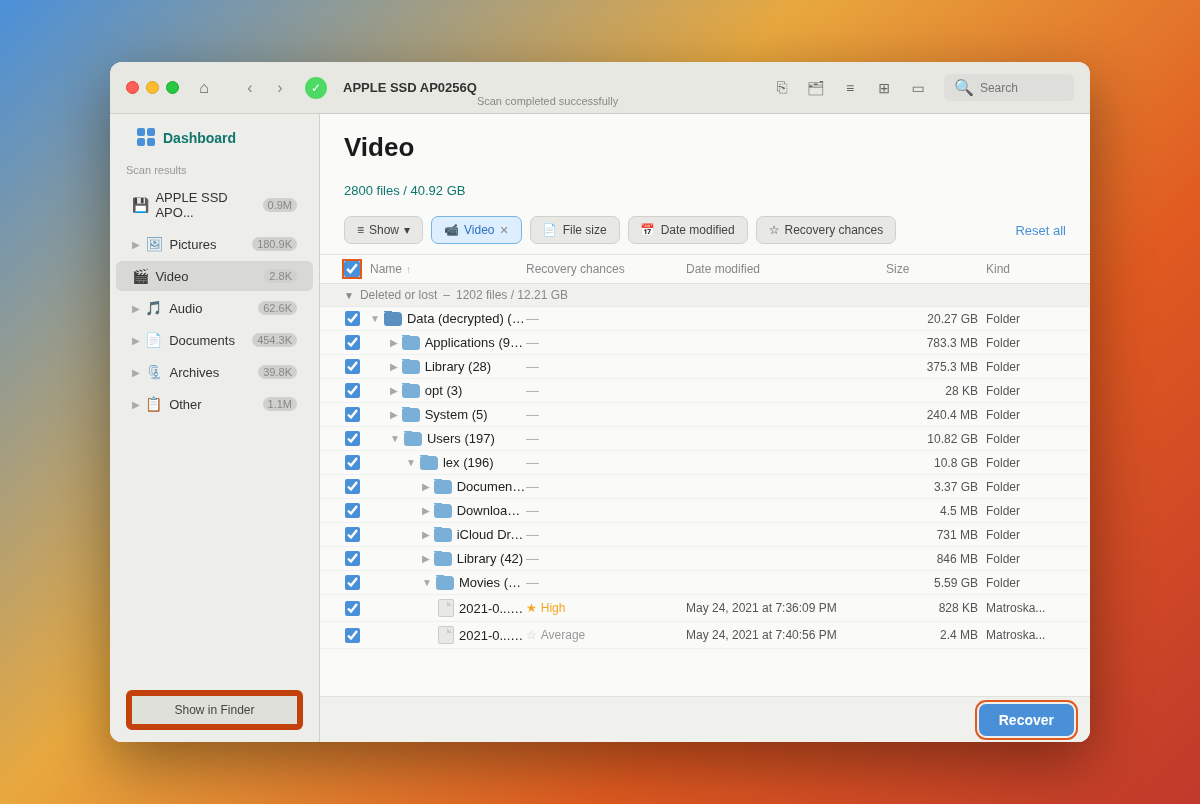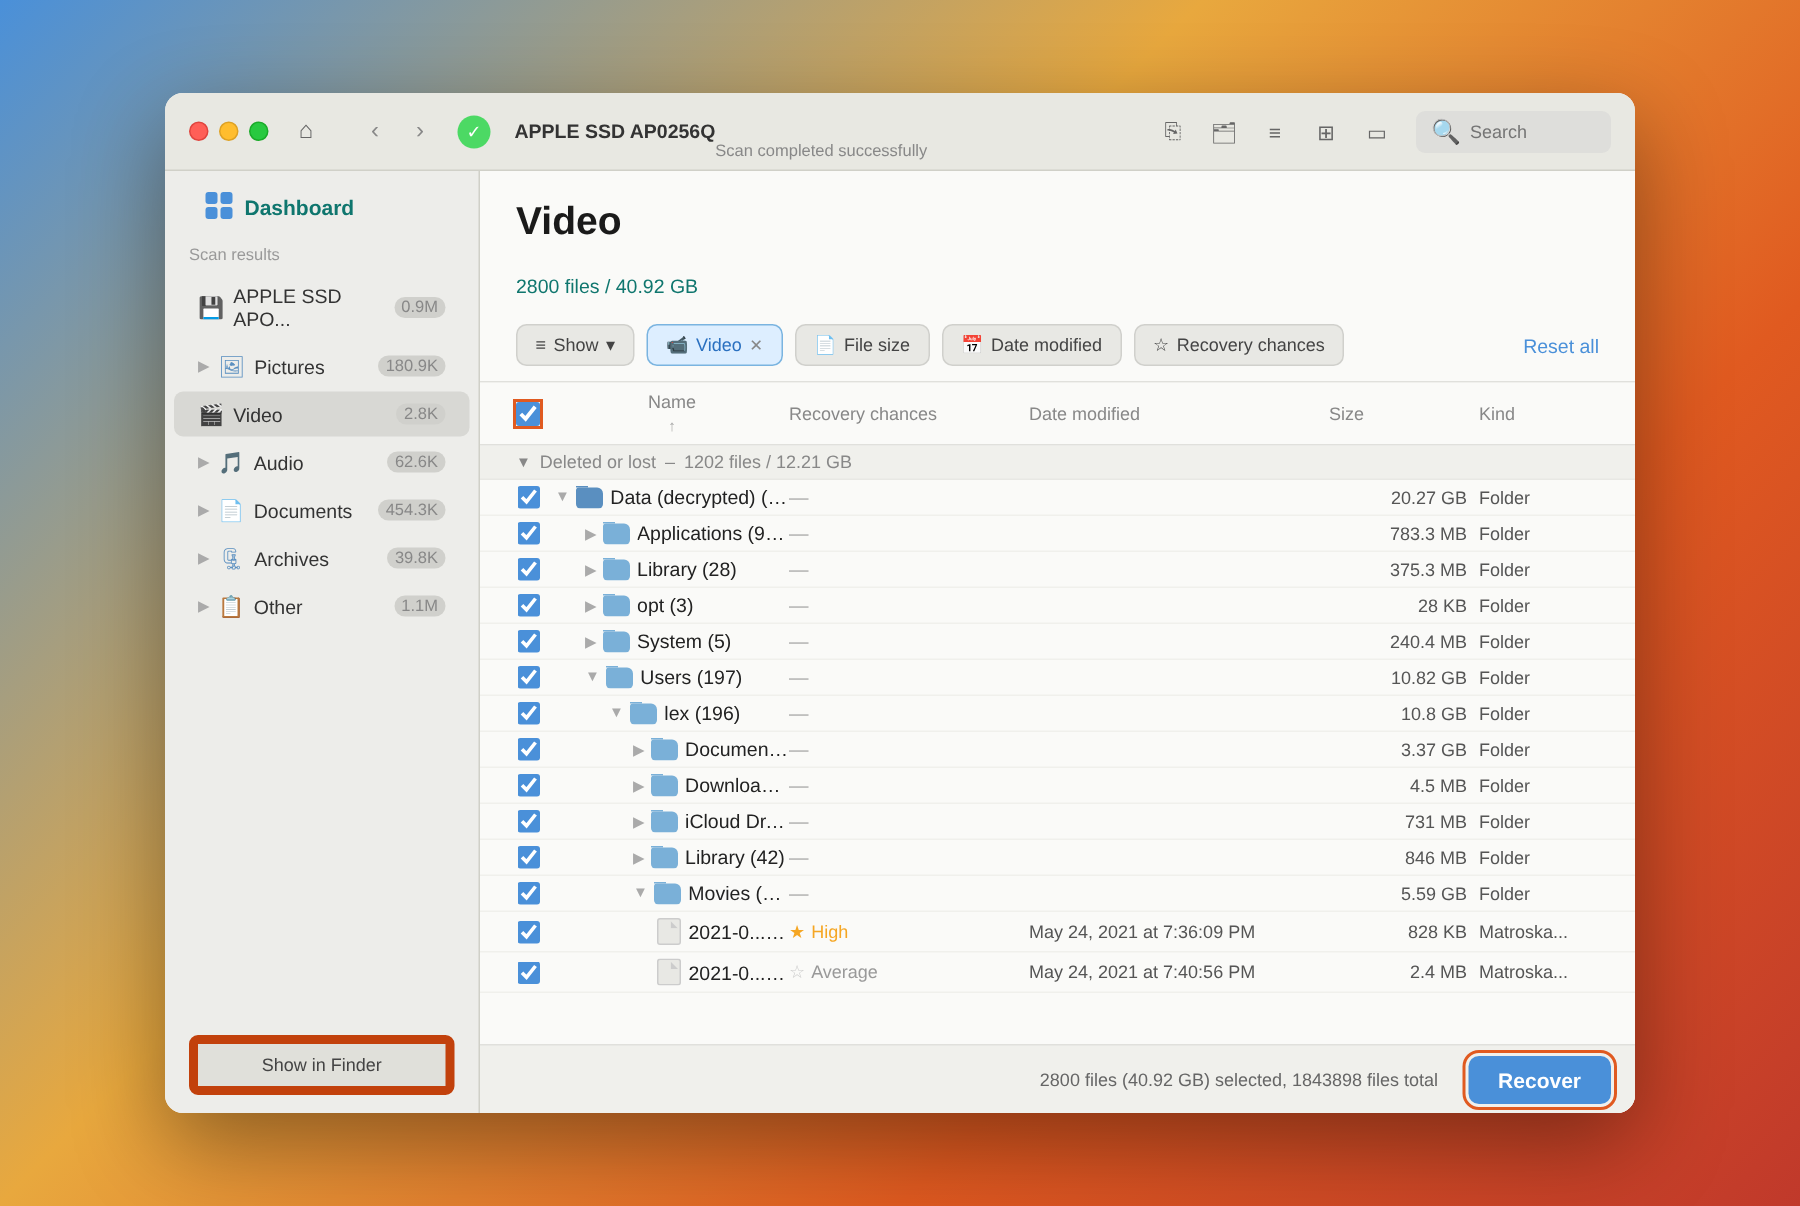--- a/index.html
+++ b/index.html
@@ -310,21 +310,21 @@
       justify-content: center;
     }
     .master-checkbox {
       width: 16px;
       height: 16px;
       accent-color: #4a90d9;
       cursor: pointer;
       border: 2px solid #e05a20;
       outline: 2px solid #e05a20;
     }
-    .col-name { display: flex; align-items: center; gap: 4px; flex-direction: column; }
+    .col-name { display: flex; align-items: center; gap: 4px; }
     .col-sort-arrow { font-size: 10px; color: #aaa; }
     .section-divider {
       background: #f0f0ec;
       padding: 4px 14px 4px 24px;
       font-size: 12px;
       color: #888;
       display: flex;
       align-items: center;
       gap: 6px;
       border-bottom: 1px solid #e8e8e4;
@@ -837,18 +837,17 @@
             <span class="star-empty">☆</span>
             <span>Average</span>
           </div>
           <div class="date-cell">May 24, 2021 at 7:40:56 PM</div>
           <div class="size-cell">2.4 MB</div>
           <div class="kind-cell">Matroska...</div>
         </div>
       </div>
 
       <div class="footer">
-        <span class="footer-status">2800 files (40.92 GB) selected, 1843898 files total</span>
         <button class="recover-btn">Recover</button>
       </div>
     </div>
   </div>
 </div>
 
 </body></html>

